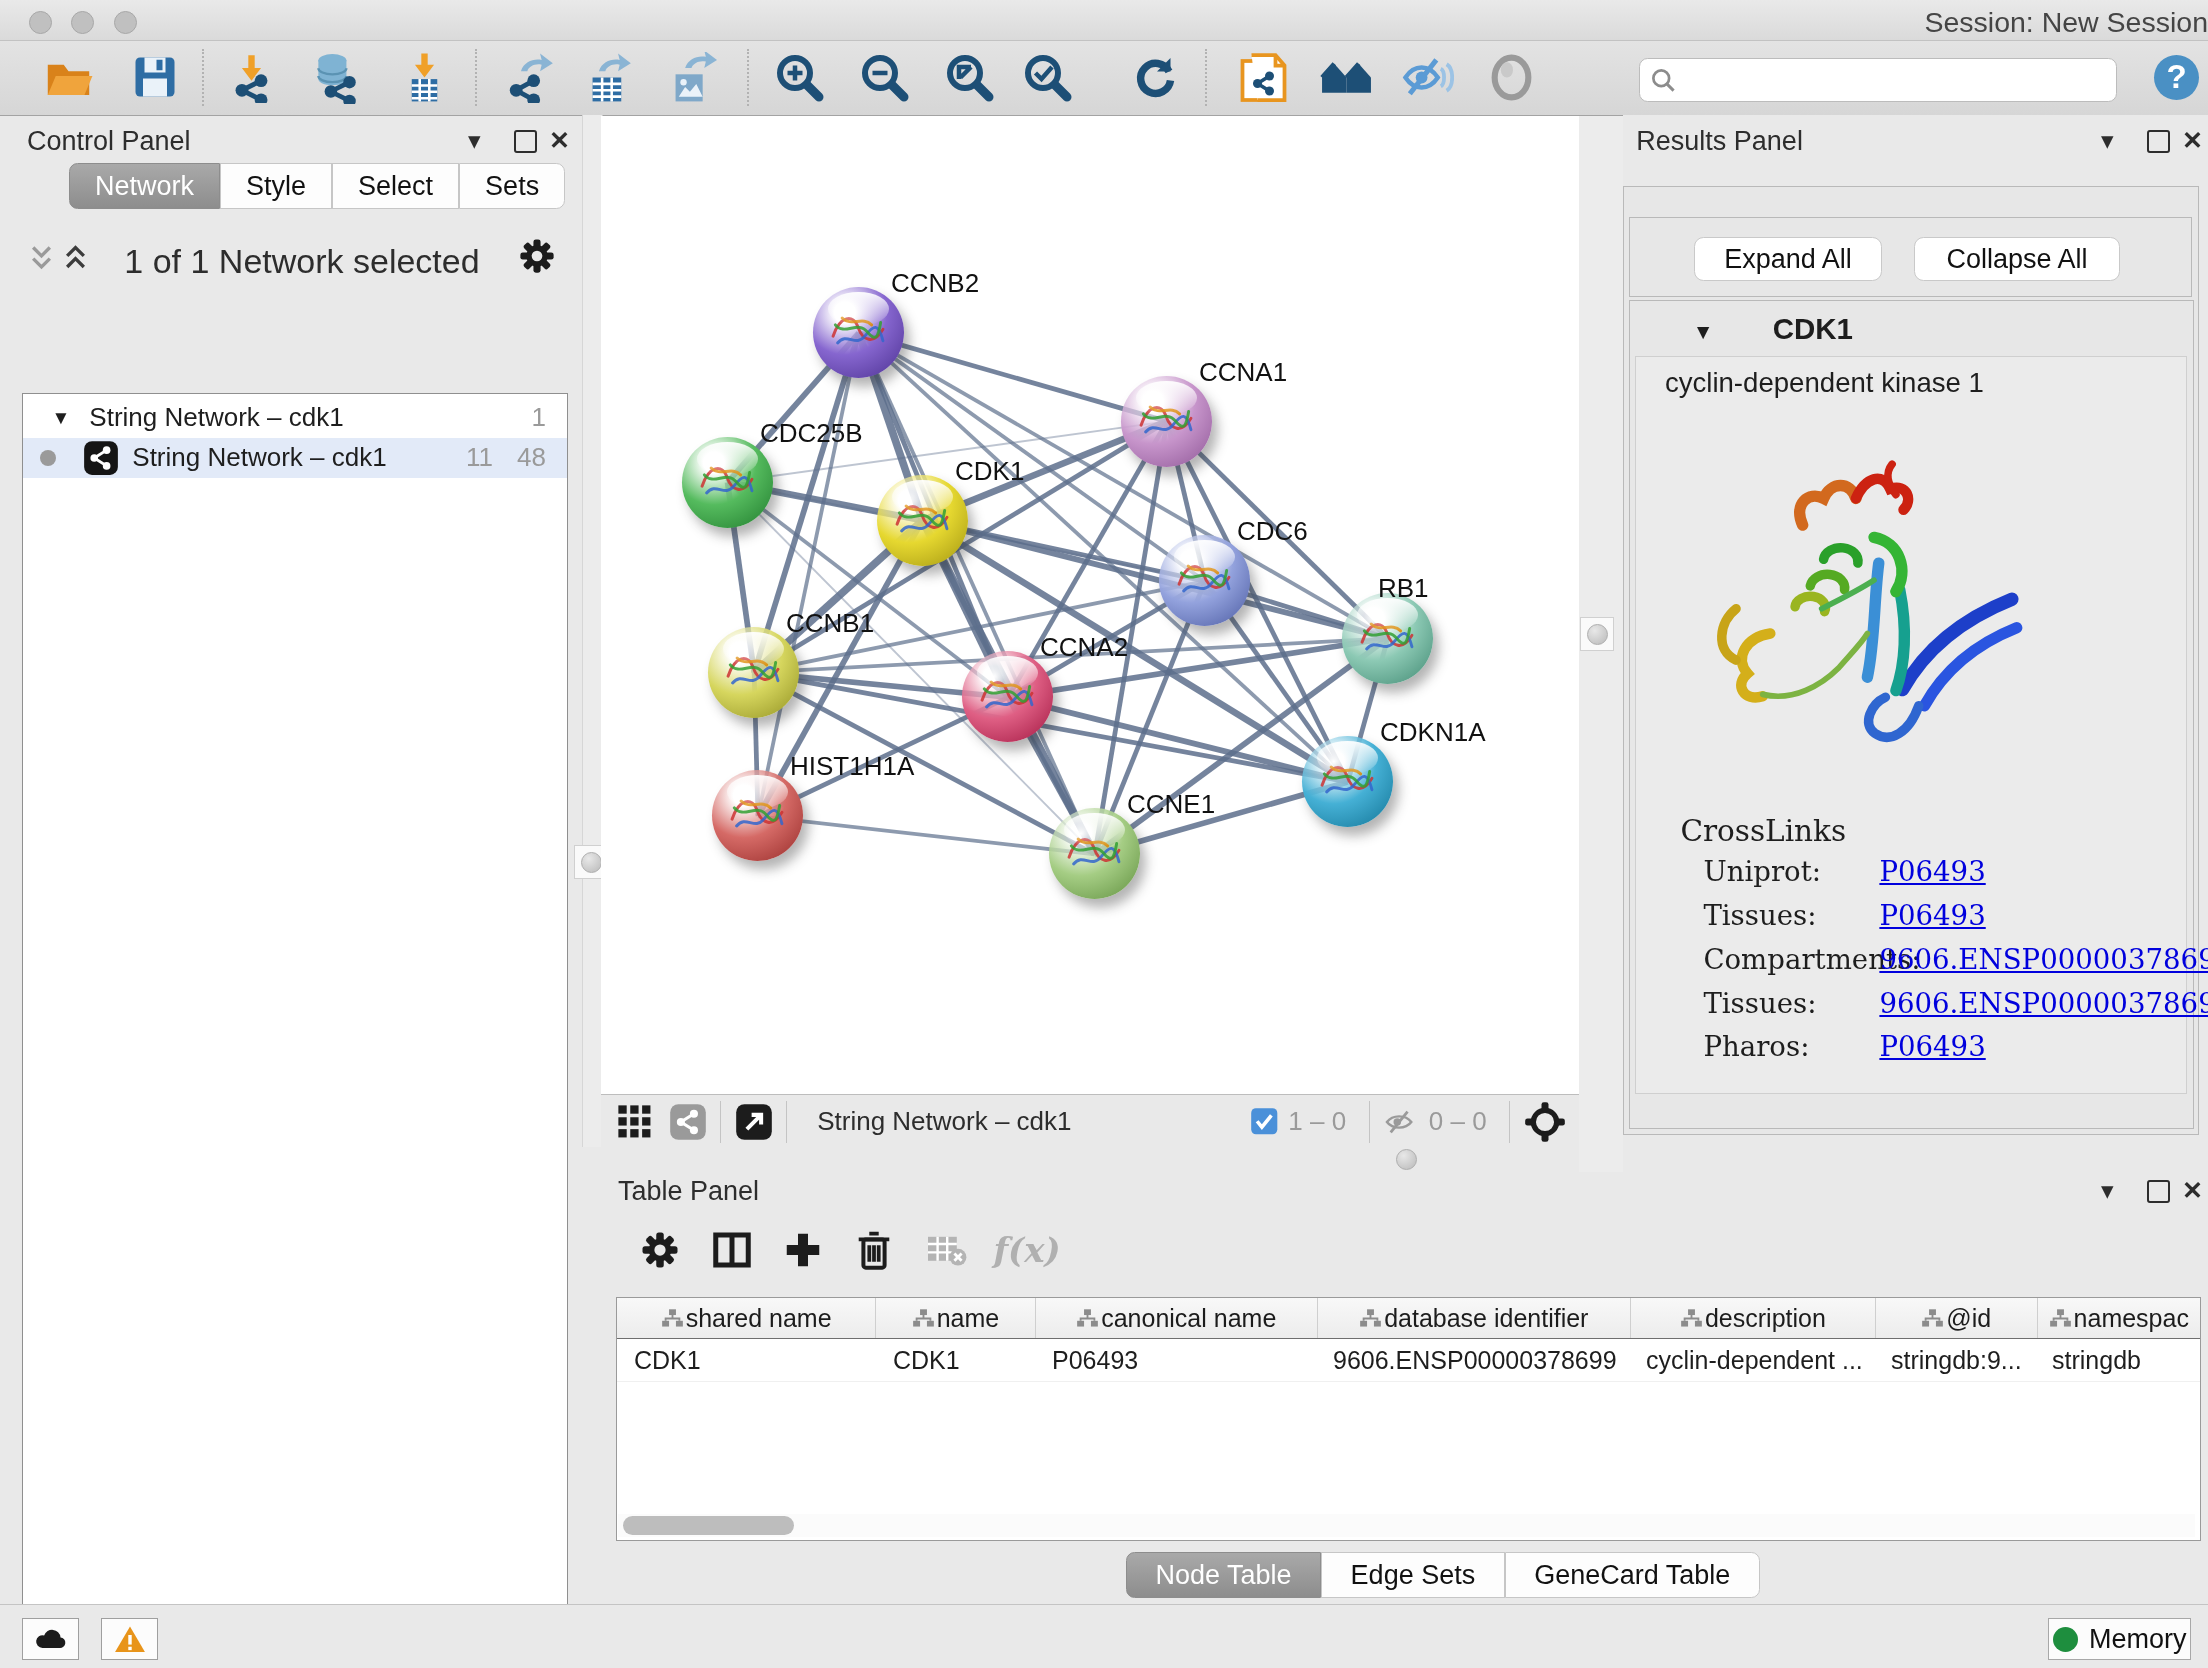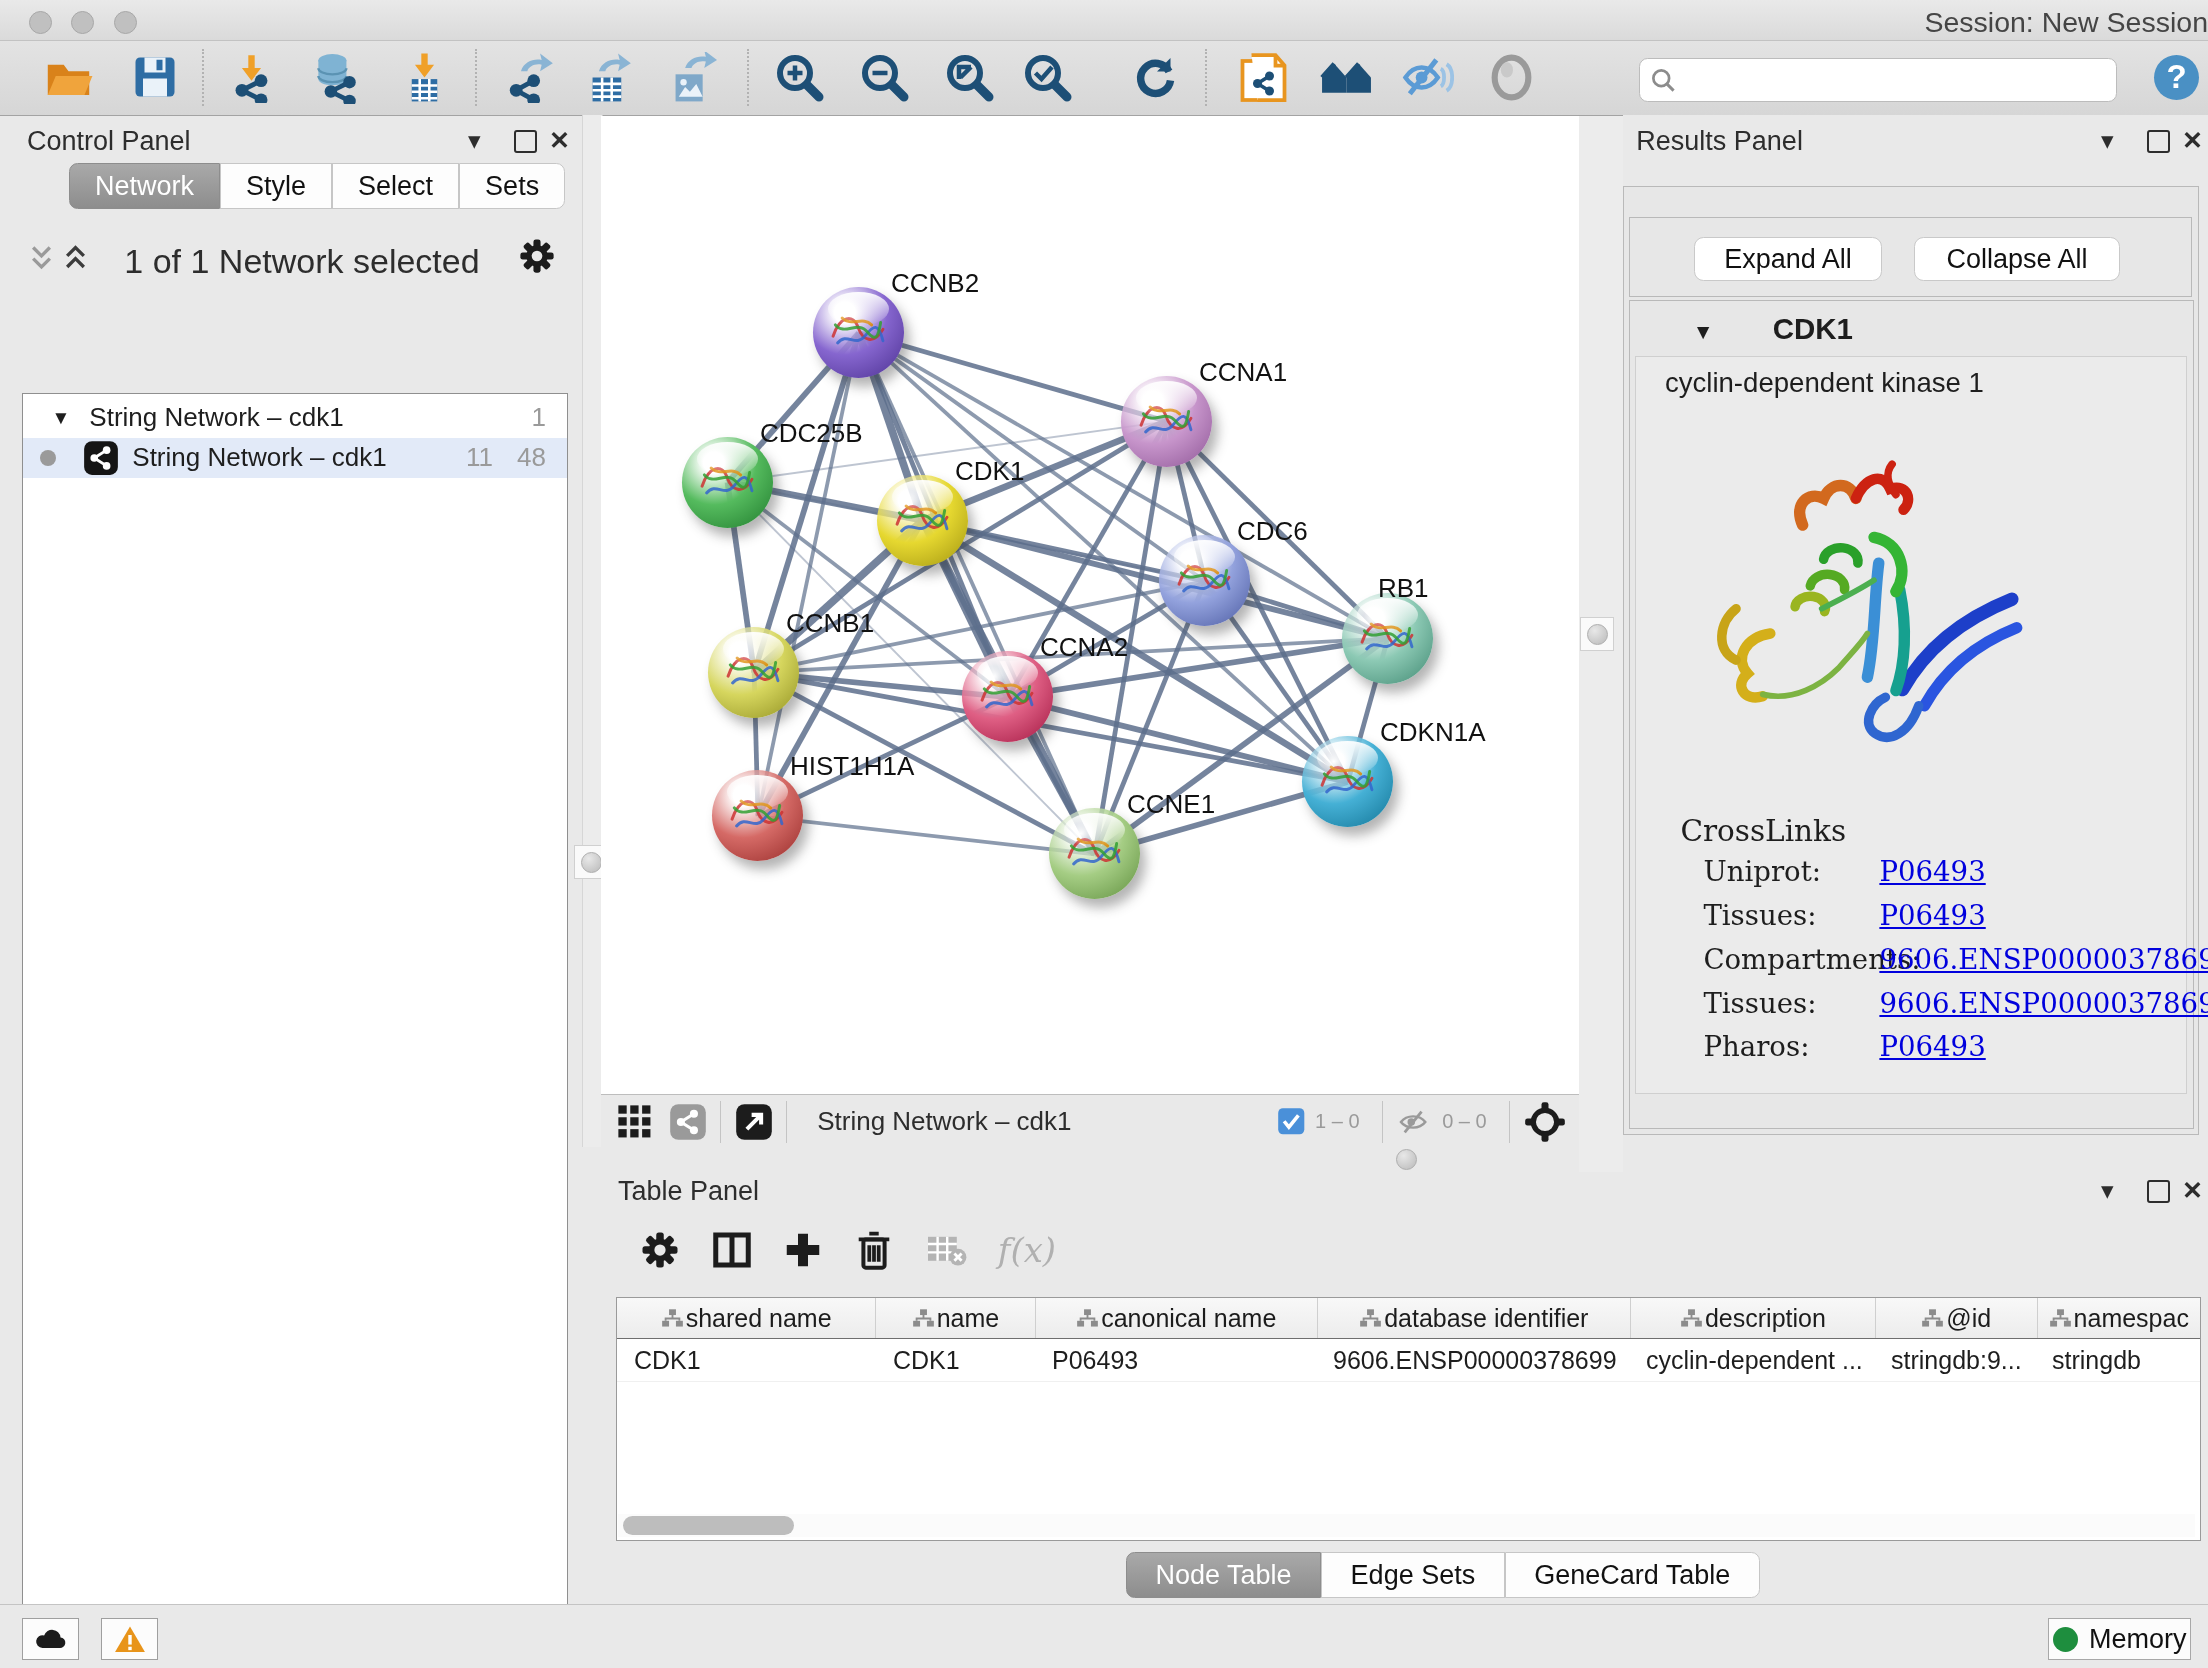--- a/index.html
+++ b/index.html
@@ -41,39 +41,39 @@
   .canvas{left:601px;top:116px;width:978px;height:978px;background:#fff;}
   .nlabel{position:absolute;font-size:26px;color:#111;white-space:nowrap;}
   .node{position:absolute;width:91px;height:91px;border-radius:50%;
      box-shadow:5.7px 8.6px 11.4px rgba(40,40,40,.35);}
   .node .gloss{position:absolute;left:16%;top:5%;width:68%;height:38%;border-radius:50%;
      background:linear-gradient(rgba(255,255,255,.95),rgba(255,255,255,0));}
   .node svg{position:absolute;left:11.4px;top:15px;}
   .netbar{left:601px;top:1094px;width:978px;height:53px;background:#e9e9e9;
      border-top:1px solid #bdbdbd;border-bottom:1px solid #bdbdbd;display:flex;align-items:center;}
   .netbar .vsep{width:1px;height:42px;background:#c4c4c4;margin:0 13.3px;}
-  .netbar .cntlbl{font-size:20px;color:#9a9a9a;margin:0 9.5px;}
+  .netbar .cntlbl{font-size:26px;color:#9a9a9a;margin:0 9.5px;}
   .nettitle{font-size:26px;color:#2d2d2d;margin-left:17px;flex:0 0 auto;}
   
   .vsplit{left:1579px;top:116px;width:44px;height:1056px;background:#ececec;
      border-right:2.9px double #c9c9c9;}
   .handle{position:absolute;width:32px;height:32px;background:#fafafa;border:1px solid #d0d0d0;
      display:flex;align-items:center;justify-content:center;}
   .handle i{width:19px;height:19px;border-radius:50%;
      background:radial-gradient(circle at 35% 30%,#e8e8e8,#b9b9b9);display:block;border:1px solid #adadad;}
   
   .rbox{background:#e7e7e7;border:1px solid #b9b9b9;}
   .rbtn{position:absolute;height:42px;background:#fff;border:1px solid #c9c9c9;border-radius:9.5px;
      font-size:27px;color:#111;display:flex;align-items:center;justify-content:center;}
   .serif{font-family:"DejaVu Serif","Liberation Serif",serif;}
   .xlrow{position:absolute;font-size:27.6px;}
   .xlrow a{color:#0000dd;text-decoration:underline;}
   
   .ttoolbtn{position:absolute;top:1225px;width:49px;height:49px;display:flex;
-     align-items:center;justify-content:center;}
+     align-items:center;justify-content:center;font-weight:bold;}
   .dtable{left:616px;top:1297px;width:1583px;height:242px;background:#fff;border:1.9px solid #9a9a9a;}
   .thead{display:flex;height:40px;background:linear-gradient(#f8f8f8,#ececec);
      border-bottom:1.9px solid #6e6e6e;}
   .th{display:flex;align-items:center;font-size:25px;color:#1c1c1c;border-left:1px solid #cfcfcf;
       justify-content:center;gap:2px;overflow:hidden;white-space:nowrap;}
   .th:first-child{border-left:none;}
   .tr{display:flex;height:42px;border-bottom:1px solid #f0f0f0;}
   .td{font-size:25px;display:flex;align-items:center;padding-left:17px;
       overflow:hidden;white-space:nowrap;}
   .hscroll{position:absolute;left:618px;top:1514px;width:1577px;height:23px;background:#fbfbfb;}

